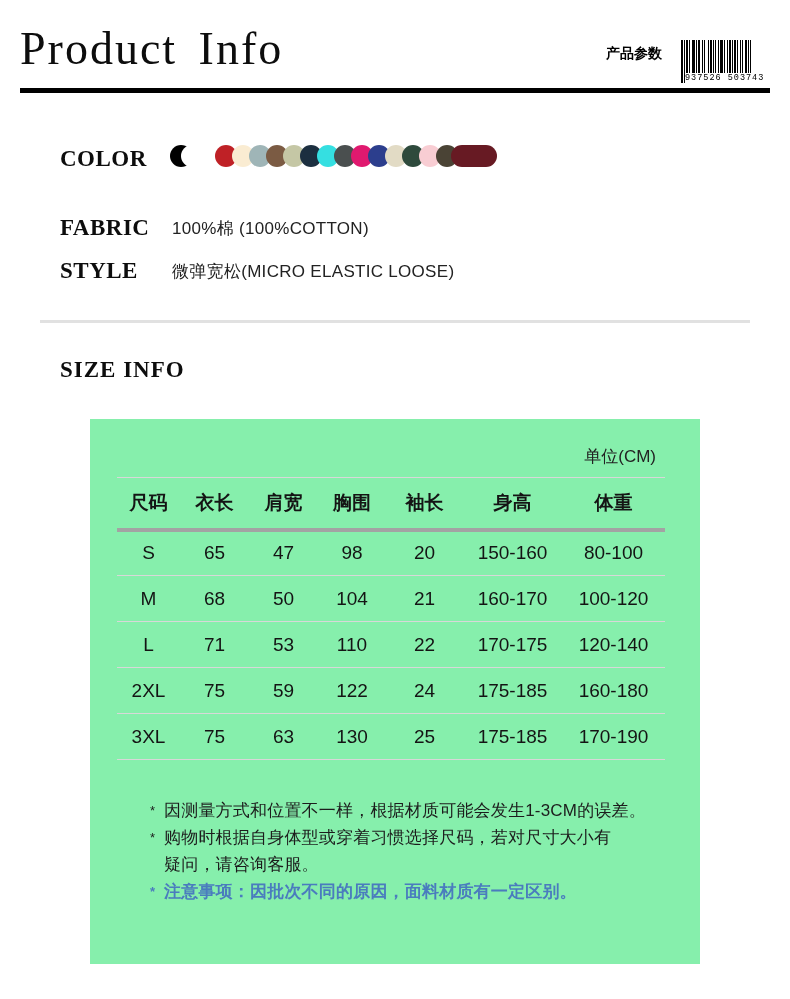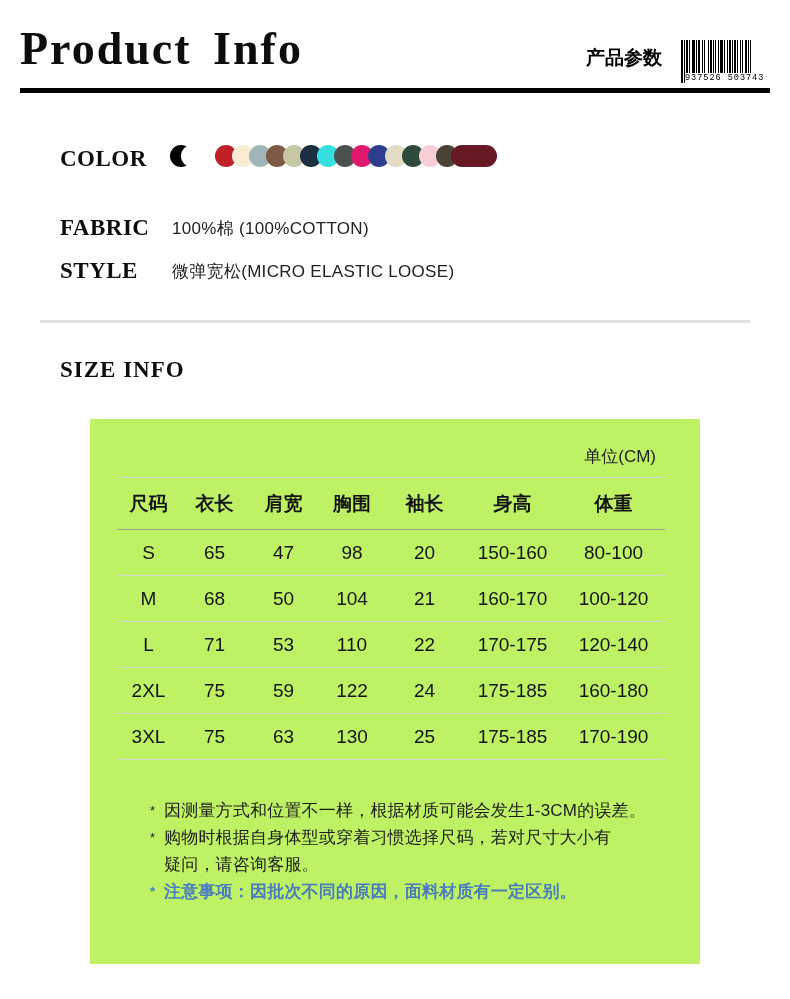--- a/index.html
+++ b/index.html
@@ -4,24 +4,24 @@
 <style>
   * { margin:0; padding:0; box-sizing:border-box; }
   html,body { background:#fff; }
   .page {
     position:relative; width:790px; height:999px; background:#ffffff;
     font-family:"Liberation Sans","DejaVu Sans",sans-serif; color:#111; overflow:hidden;
   }
   
   .title {
     position:absolute; left:20px; top:22px; font-family:"Liberation Serif","DejaVu Serif",serif;
-    font-size:46px; font-weight:700; letter-spacing:2px; color:#0d0d0d; word-spacing:8px;
+    font-size:46px; font-weight:400; letter-spacing:2px; color:#0d0d0d; word-spacing:8px;
   }
   .subtitle-cn {
-    position:absolute; right:128px; top:45px; font-size:19px; font-weight:700; color:#000;
+    position:absolute; right:128px; top:45px; font-size:14px; font-weight:700; color:#000;
   }
   .barcode { position:absolute; left:681px; top:40px; width:84px; height:43px; }
   .barcode .bars { position:absolute; inset:0; display:flex; align-items:flex-start; }
   .barcode .bar { height:34px; }
   .barcode .bar.tall { height:43px; }
   .barcode .bar.b { background:#000; }
   .barcode-num {
     position:absolute; left:4px; right:4px; bottom:0; height:10px; background:#fff;
     font-family:"Liberation Mono","DejaVu Sans Mono",monospace; font-size:8.5px; line-height:10px;
     text-align:center; letter-spacing:1px; color:#000; white-space:nowrap;
@@ -45,27 +45,27 @@
   .swatch.s-white { margin-left:-11px; }
   .swatch.s-gap   { margin-left:12px; }
   .swatch.s-pill  { width:46px; border-radius:11px; margin-left:-7px; }
   
   .section-divider { position:absolute; left:40px; top:320px; width:710px; height:3px; background:#e1e1e1; }
   .size-heading {
     position:absolute; left:60px; top:357px; font-family:"Liberation Serif","DejaVu Serif",serif;
     font-size:23px; font-weight:700; letter-spacing:1px; color:#0d0d0d;
   }
   
-  .panel { position:absolute; left:90px; top:419px; width:610px; height:545px; background:#bef264; }
+  .panel { position:absolute; left:90px; top:419px; width:610px; height:545px; background:#86efac; }
   .unit-label { padding:26px 44px 0 0; text-align:right; font-size:17px; color:#222; height:49px; }
   .size-table {
     width:548px; margin:9px 0 0 27px; border-collapse:collapse; table-layout:fixed;
     border-top:1px solid #d8d8d8; font-size:19px; color:#141414;
   }
-  .size-table th { height:52px; font-weight:700; text-align:center; border-bottom:1px solid #a3a3a3; }
+  .size-table th { height:52px; font-weight:700; text-align:center; border-bottom:4px solid #a3a3a3; }
   .size-table td { height:46px; text-align:center; border-bottom:1px solid #d8d8d8; }
   .size-table th:nth-child(1), .size-table td:nth-child(1) { width:63px; }
   .size-table th:nth-child(2), .size-table td:nth-child(2) { width:69px; }
   .size-table th:nth-child(3), .size-table td:nth-child(3) { width:69px; }
   .size-table th:nth-child(4), .size-table td:nth-child(4) { width:68px; }
   .size-table th:nth-child(5), .size-table td:nth-child(5) { width:77px; }
   .size-table th:nth-child(6), .size-table td:nth-child(6) { width:99px; }
   .size-table th:nth-child(7), .size-table td:nth-child(7) { width:103px; }
   
   .notes { margin:37px 0 0 60px; width:505px; font-size:17px; line-height:27px; color:#1c1c1c; }

